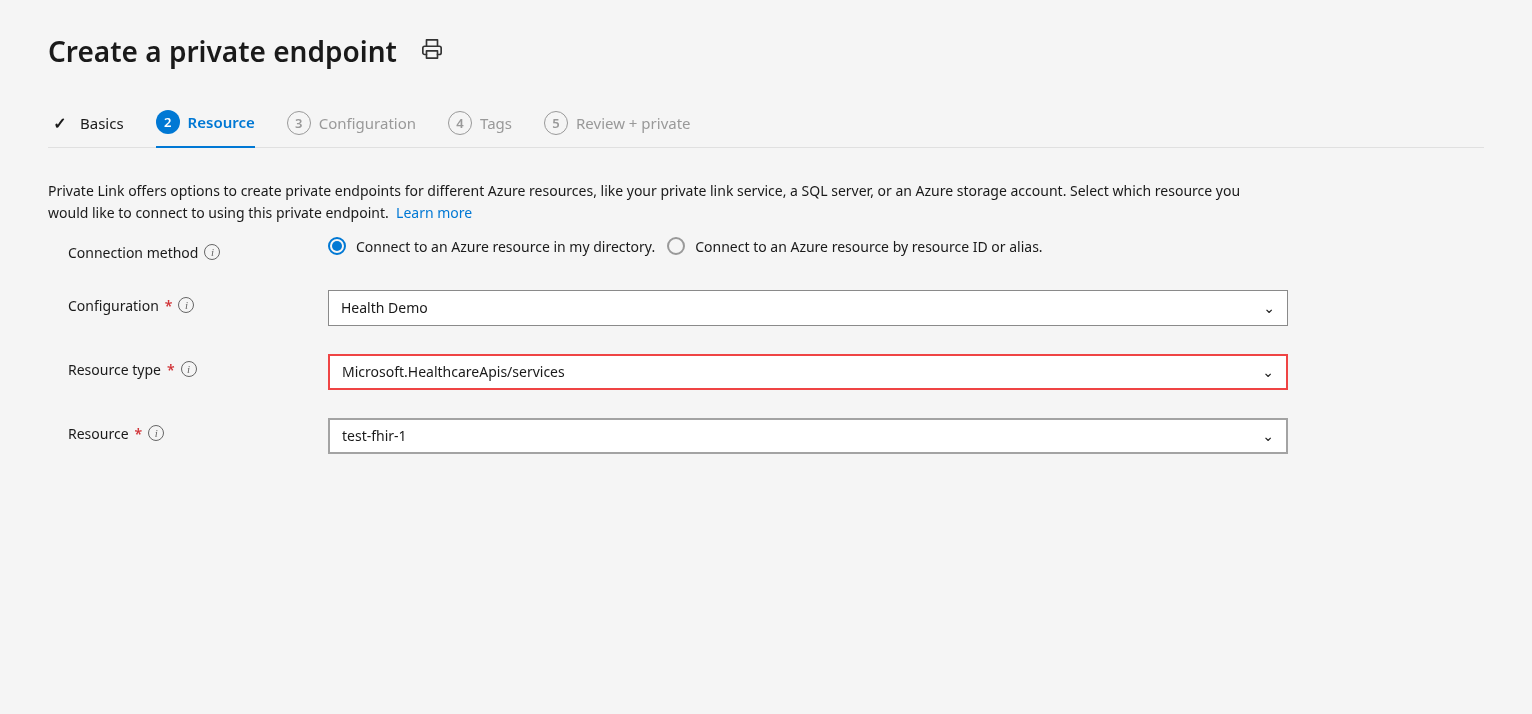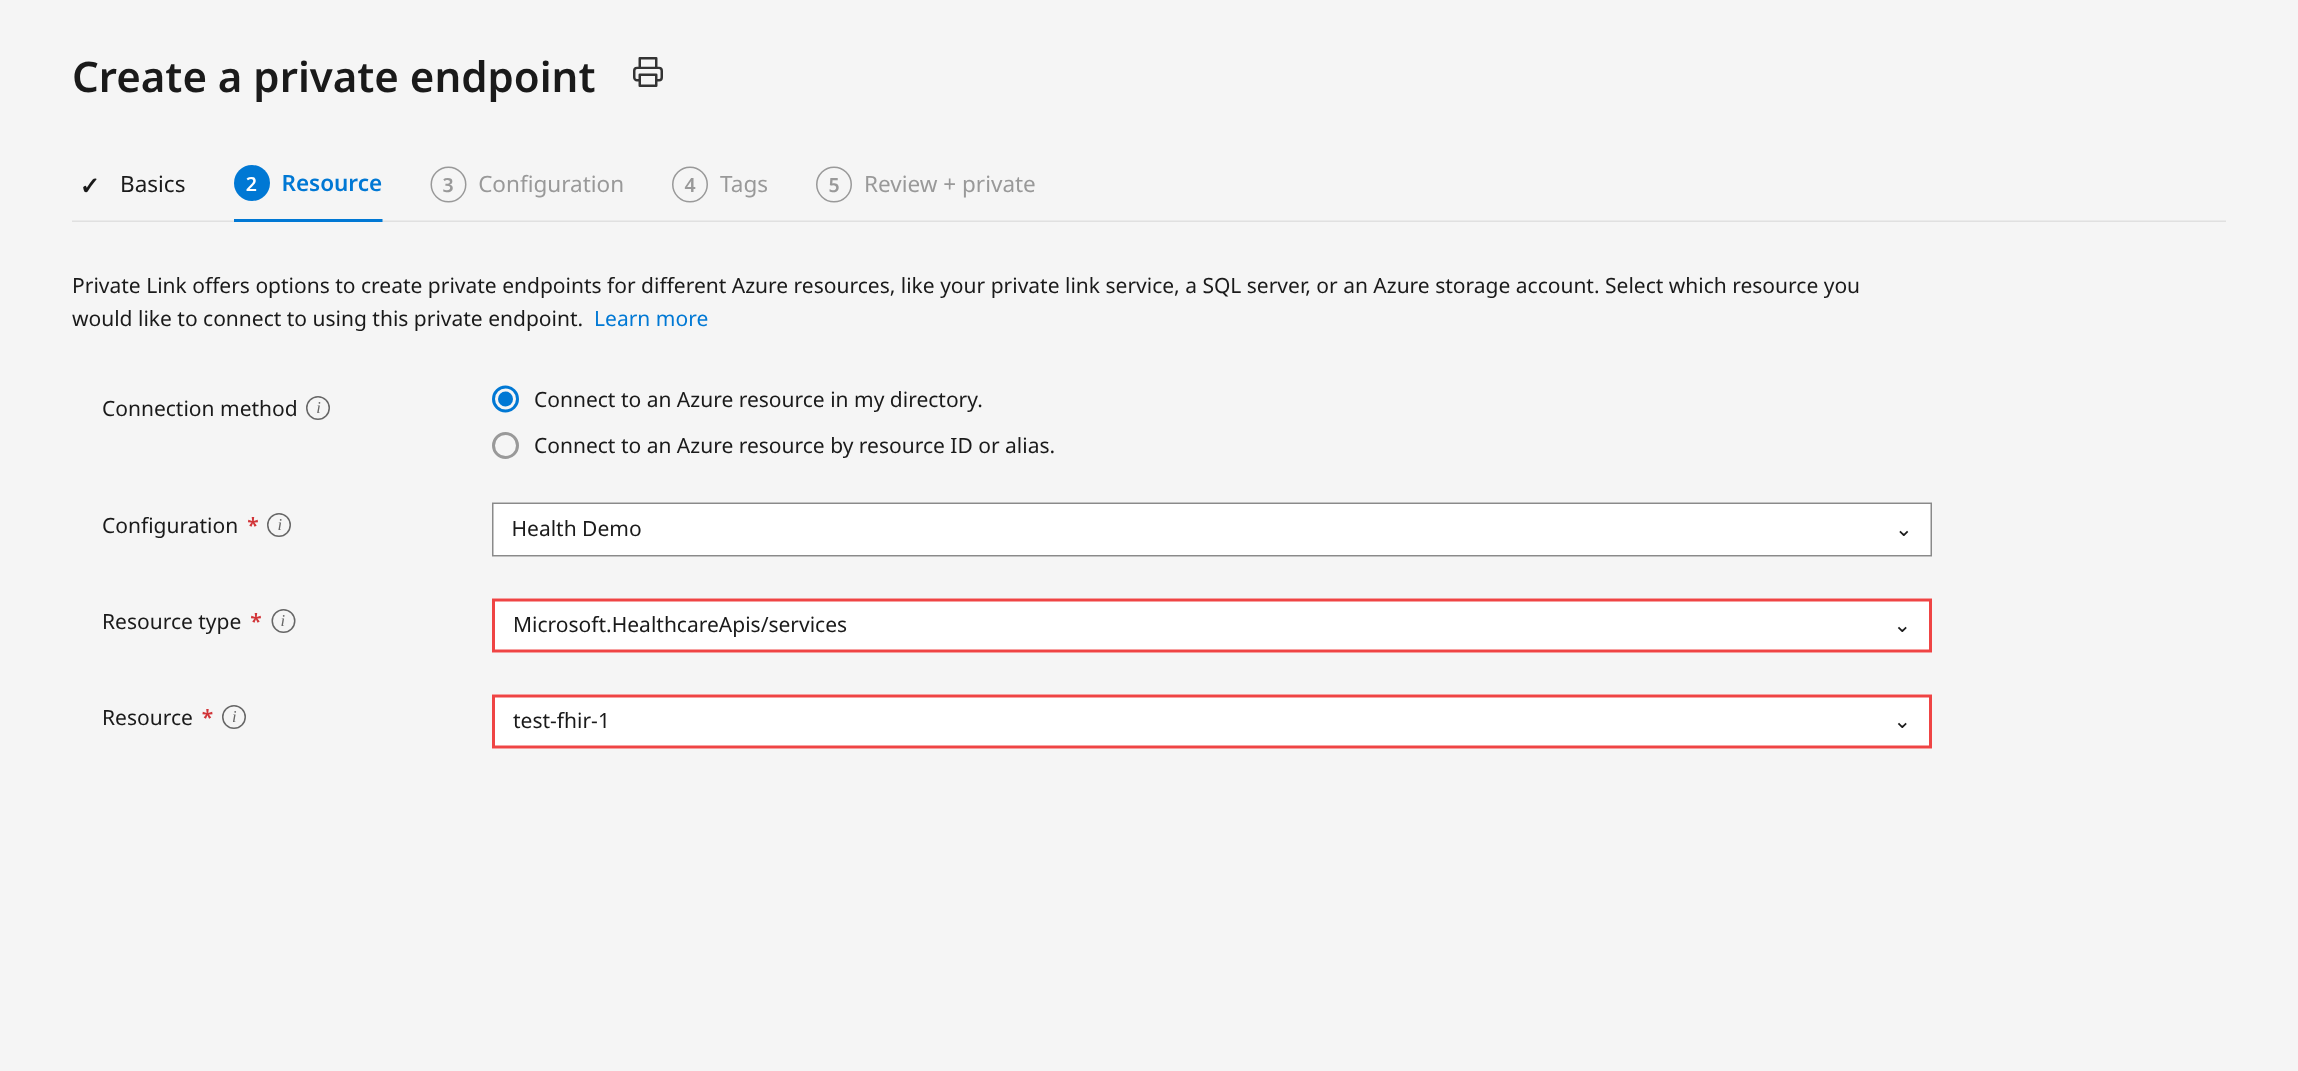--- a/index.html
+++ b/index.html
@@ -91,21 +91,21 @@
       border: 1.5px solid #999;
       color: #999;
       background: transparent;
     }
 
     
     .description-text {
       font-size: 14px;
       color: #1a1a1a;
       line-height: 1.6;
-      margin-bottom: 32px;
+      margin-bottom: 12px;
       max-width: 1200px;
     }
 
     .learn-more-link {
       color: #0078d4;
       text-decoration: none;
       cursor: pointer;
     }
 
     
@@ -158,21 +158,21 @@
       line-height: 1;
     }
 
     .form-control-col {
       flex: 1;
     }
 
     
     .radio-group {
       display: flex;
-      flex-direction: column;
+      flex-direction: row;
       gap: 12px;
     }
 
     .radio-option {
       display: flex;
       align-items: center;
       gap: 10px;
       font-size: 14px;
       color: #1a1a1a;
       cursor: pointer;
@@ -217,21 +217,21 @@
       cursor: pointer;
       position: relative;
     }
 
     .form-select.focused-purple {
       border: 2px solid #ef4444;
       outline: none;
     }
 
     .form-select.focused-blue {
-      border: 2px solid #ef4444;
+      border: 2px solid #a3a3a3;
       outline: none;
       text-align: center;
     }
 
     .select-arrow {
       font-size: 14px;
       color: #1a1a1a;
     }
 
     .select-value {

